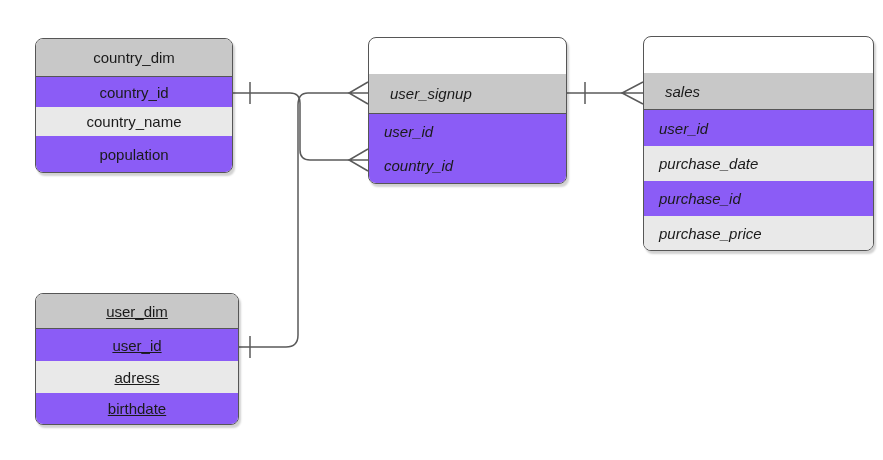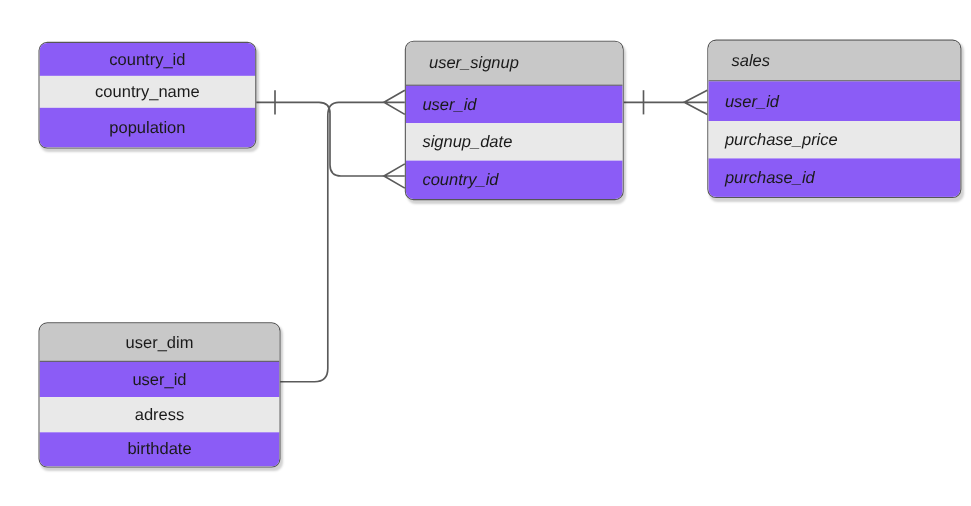--- a/index.html
+++ b/index.html
@@ -17,21 +17,21 @@
   }
   .entity .hdr{
     box-sizing:border-box;display:flex;align-items:center;justify-content:center;
     background:#c8c8c8;border-bottom:1.5px solid #565656;
   }
   .entity .row{
     box-sizing:border-box;display:flex;align-items:center;justify-content:center;
     background:#8b5cf6;
   }
   .entity .row.alt{background:#e9e9e9;}
-  .entity.fact .hdr{justify-content:flex-start;padding-left:21px;font-style:italic;}
+  .entity.fact .hdr{justify-content:flex-start;padding-left:21px;font-style:italic;margin-top:36px;}
   .entity.fact .row{justify-content:flex-start;padding-left:15px;font-style:italic;}
 </style>
 </head>
 <body>
 
 <div id="canvas">
 
   <svg class="wires" width="883" height="460" viewBox="0 0 883 460">
 
     <g>
@@ -47,39 +47,40 @@
     </g>
 
     <g>
       <path class="wire" d="M567 93 H622"></path>
       <path class="wire" d="M585 82 V104"></path>
       <path class="wire" d="M643 82 L622 93 L643 104 M622 93 H643"></path>
     </g>
   </svg>
 
   <div class="entity dim" style="left:35px;top:38px;width:198px;">
+    <div class="hdr" style="height:38px">country_dim</div>
     <div class="row" style="height:30px">country_id</div>
     <div class="row alt" style="height:29px">country_name</div>
     <div class="row" style="height:36px">population</div>
   </div>
 
   <div class="entity fact" style="left:368px;top:37px;width:199px;">
     <div class="hdr" style="height:40px">user_signup</div>
     <div class="row" style="height:34px">user_id</div>
-    <div class="row alt" style="height:34px">signup_date</div>
     <div class="row" style="height:35px">country_id</div>
   </div>
 
   <div class="entity fact" style="left:643px;top:36px;width:231px;">
     <div class="hdr" style="height:37px">sales</div>
     <div class="row" style="height:36px">user_id</div>
+    <div class="row alt" style="height:35px">purchase_date</div>
+    <div class="row" style="height:35px">purchase_id</div>
     <div class="row alt" style="height:34px">purchase_price</div>
-    <div class="row" style="height:35px">purchase_id</div>
   </div>
 
-  <div class="entity dim" style="left:35px;top:293px;width:220px;">
+  <div class="entity dim" style="left:35px;top:293px;width:204px;text-decoration:underline;">
     <div class="hdr" style="height:35px">user_dim</div>
     <div class="row" style="height:32px">user_id</div>
     <div class="row alt" style="height:32px">adress</div>
     <div class="row" style="height:31px">birthdate</div>
   </div>
 
 </div>
 
 </body></html>

